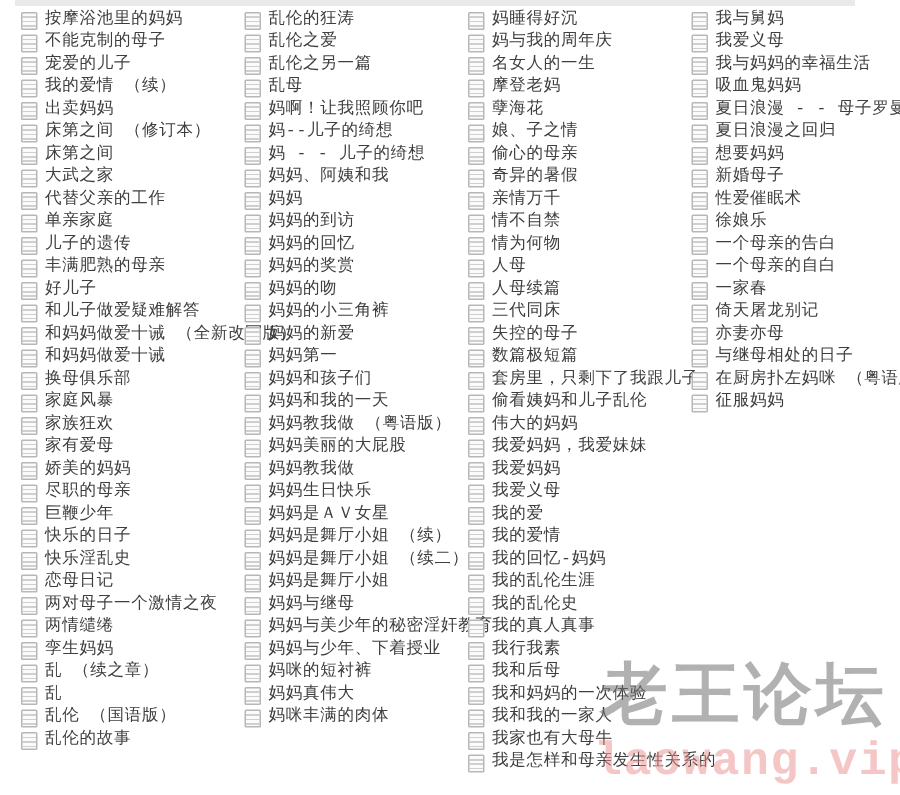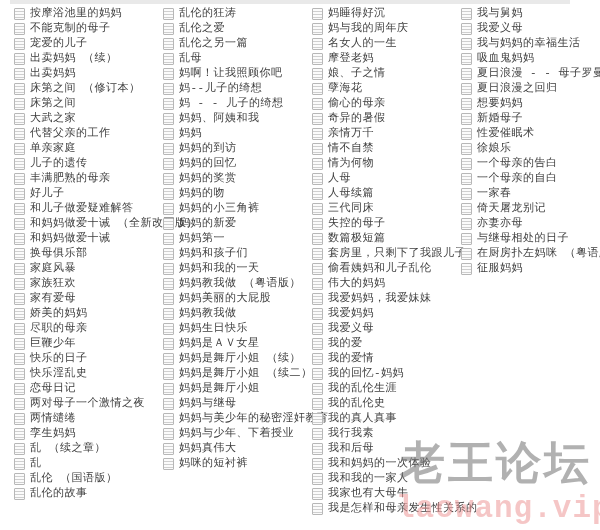--- a/index.html
+++ b/index.html
@@ -85,21 +85,21 @@
         <div class="item">
     <span class="ficon"></span>
     <span class="label">不能克制的母子</span>
   </div>
         <div class="item">
     <span class="ficon"></span>
     <span class="label">宠爱的儿子</span>
   </div>
         <div class="item">
     <span class="ficon"></span>
-    <span class="label">出卖妈妈 （续）</span>
+    <span class="label">我的爱情 （续）</span>
   </div>
         <div class="item">
     <span class="ficon"></span>
     <span class="label">出卖妈妈</span>
   </div>
         <div class="item">
     <span class="ficon"></span>
     <span class="label">床第之间 （修订本）</span>
   </div>
         <div class="item">
@@ -323,25 +323,29 @@
         <div class="item">
     <span class="ficon"></span>
     <span class="label">妈妈与美少年的秘密淫奸教育</span>
   </div>
         <div class="item">
     <span class="ficon"></span>
     <span class="label">妈妈与少年、下着授业</span>
   </div>
         <div class="item">
     <span class="ficon"></span>
+    <span class="label">妈咪的短衬裤</span>
+  </div>
+        <div class="item">
+    <span class="ficon"></span>
     <span class="label">妈妈真伟大</span>
   </div>
         <div class="item">
     <span class="ficon"></span>
-    <span class="label">妈咪的短衬裤</span>
+    <span class="label">妈咪丰满的肉体</span>
   </div>
       </div>
       <div class="col">
         <div class="item">
     <span class="ficon"></span>
     <span class="label">妈睡得好沉</span>
   </div>
         <div class="item">
     <span class="ficon"></span>
     <span class="label">妈与我的周年庆</span>
@@ -349,25 +353,25 @@
         <div class="item">
     <span class="ficon"></span>
     <span class="label">名女人的一生</span>
   </div>
         <div class="item">
     <span class="ficon"></span>
     <span class="label">摩登老妈</span>
   </div>
         <div class="item">
     <span class="ficon"></span>
+    <span class="label">孽海花</span>
+  </div>
+        <div class="item">
+    <span class="ficon"></span>
     <span class="label">娘、子之情</span>
-  </div>
-        <div class="item">
-    <span class="ficon"></span>
-    <span class="label">孽海花</span>
   </div>
         <div class="item">
     <span class="ficon"></span>
     <span class="label">偷心的母亲</span>
   </div>
         <div class="item">
     <span class="ficon"></span>
     <span class="label">奇异的暑假</span>
   </div>
         <div class="item">

